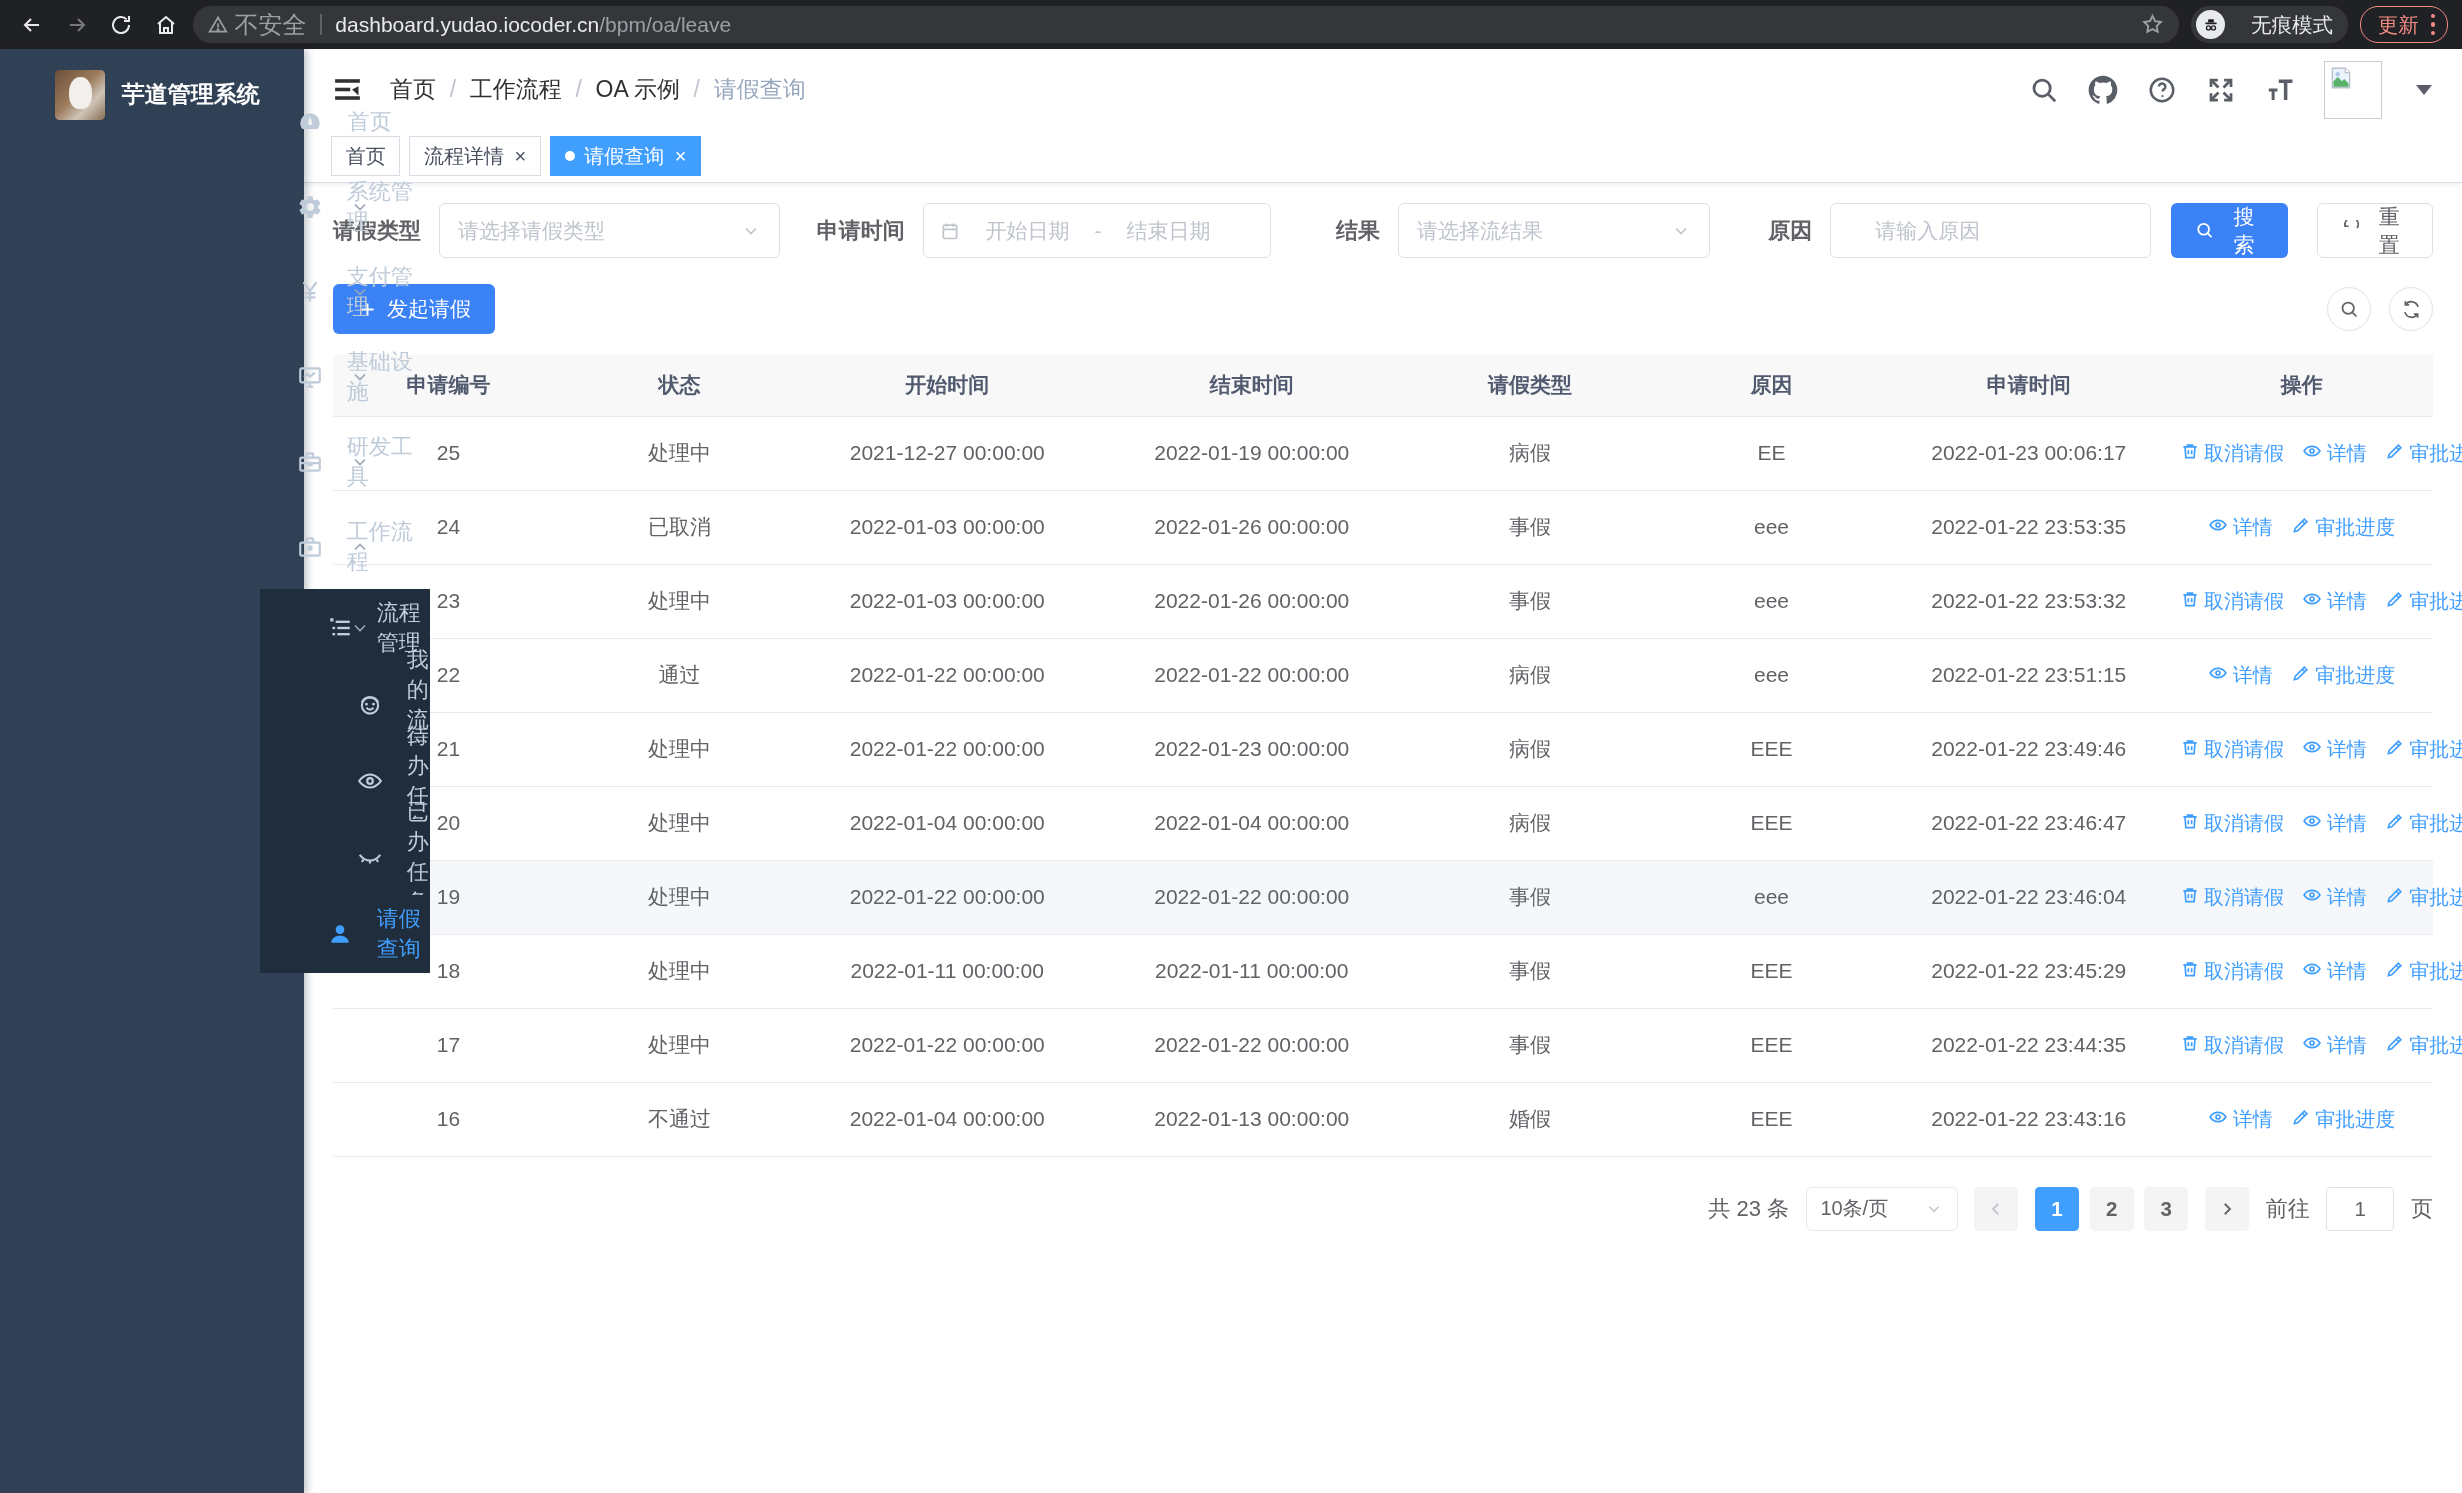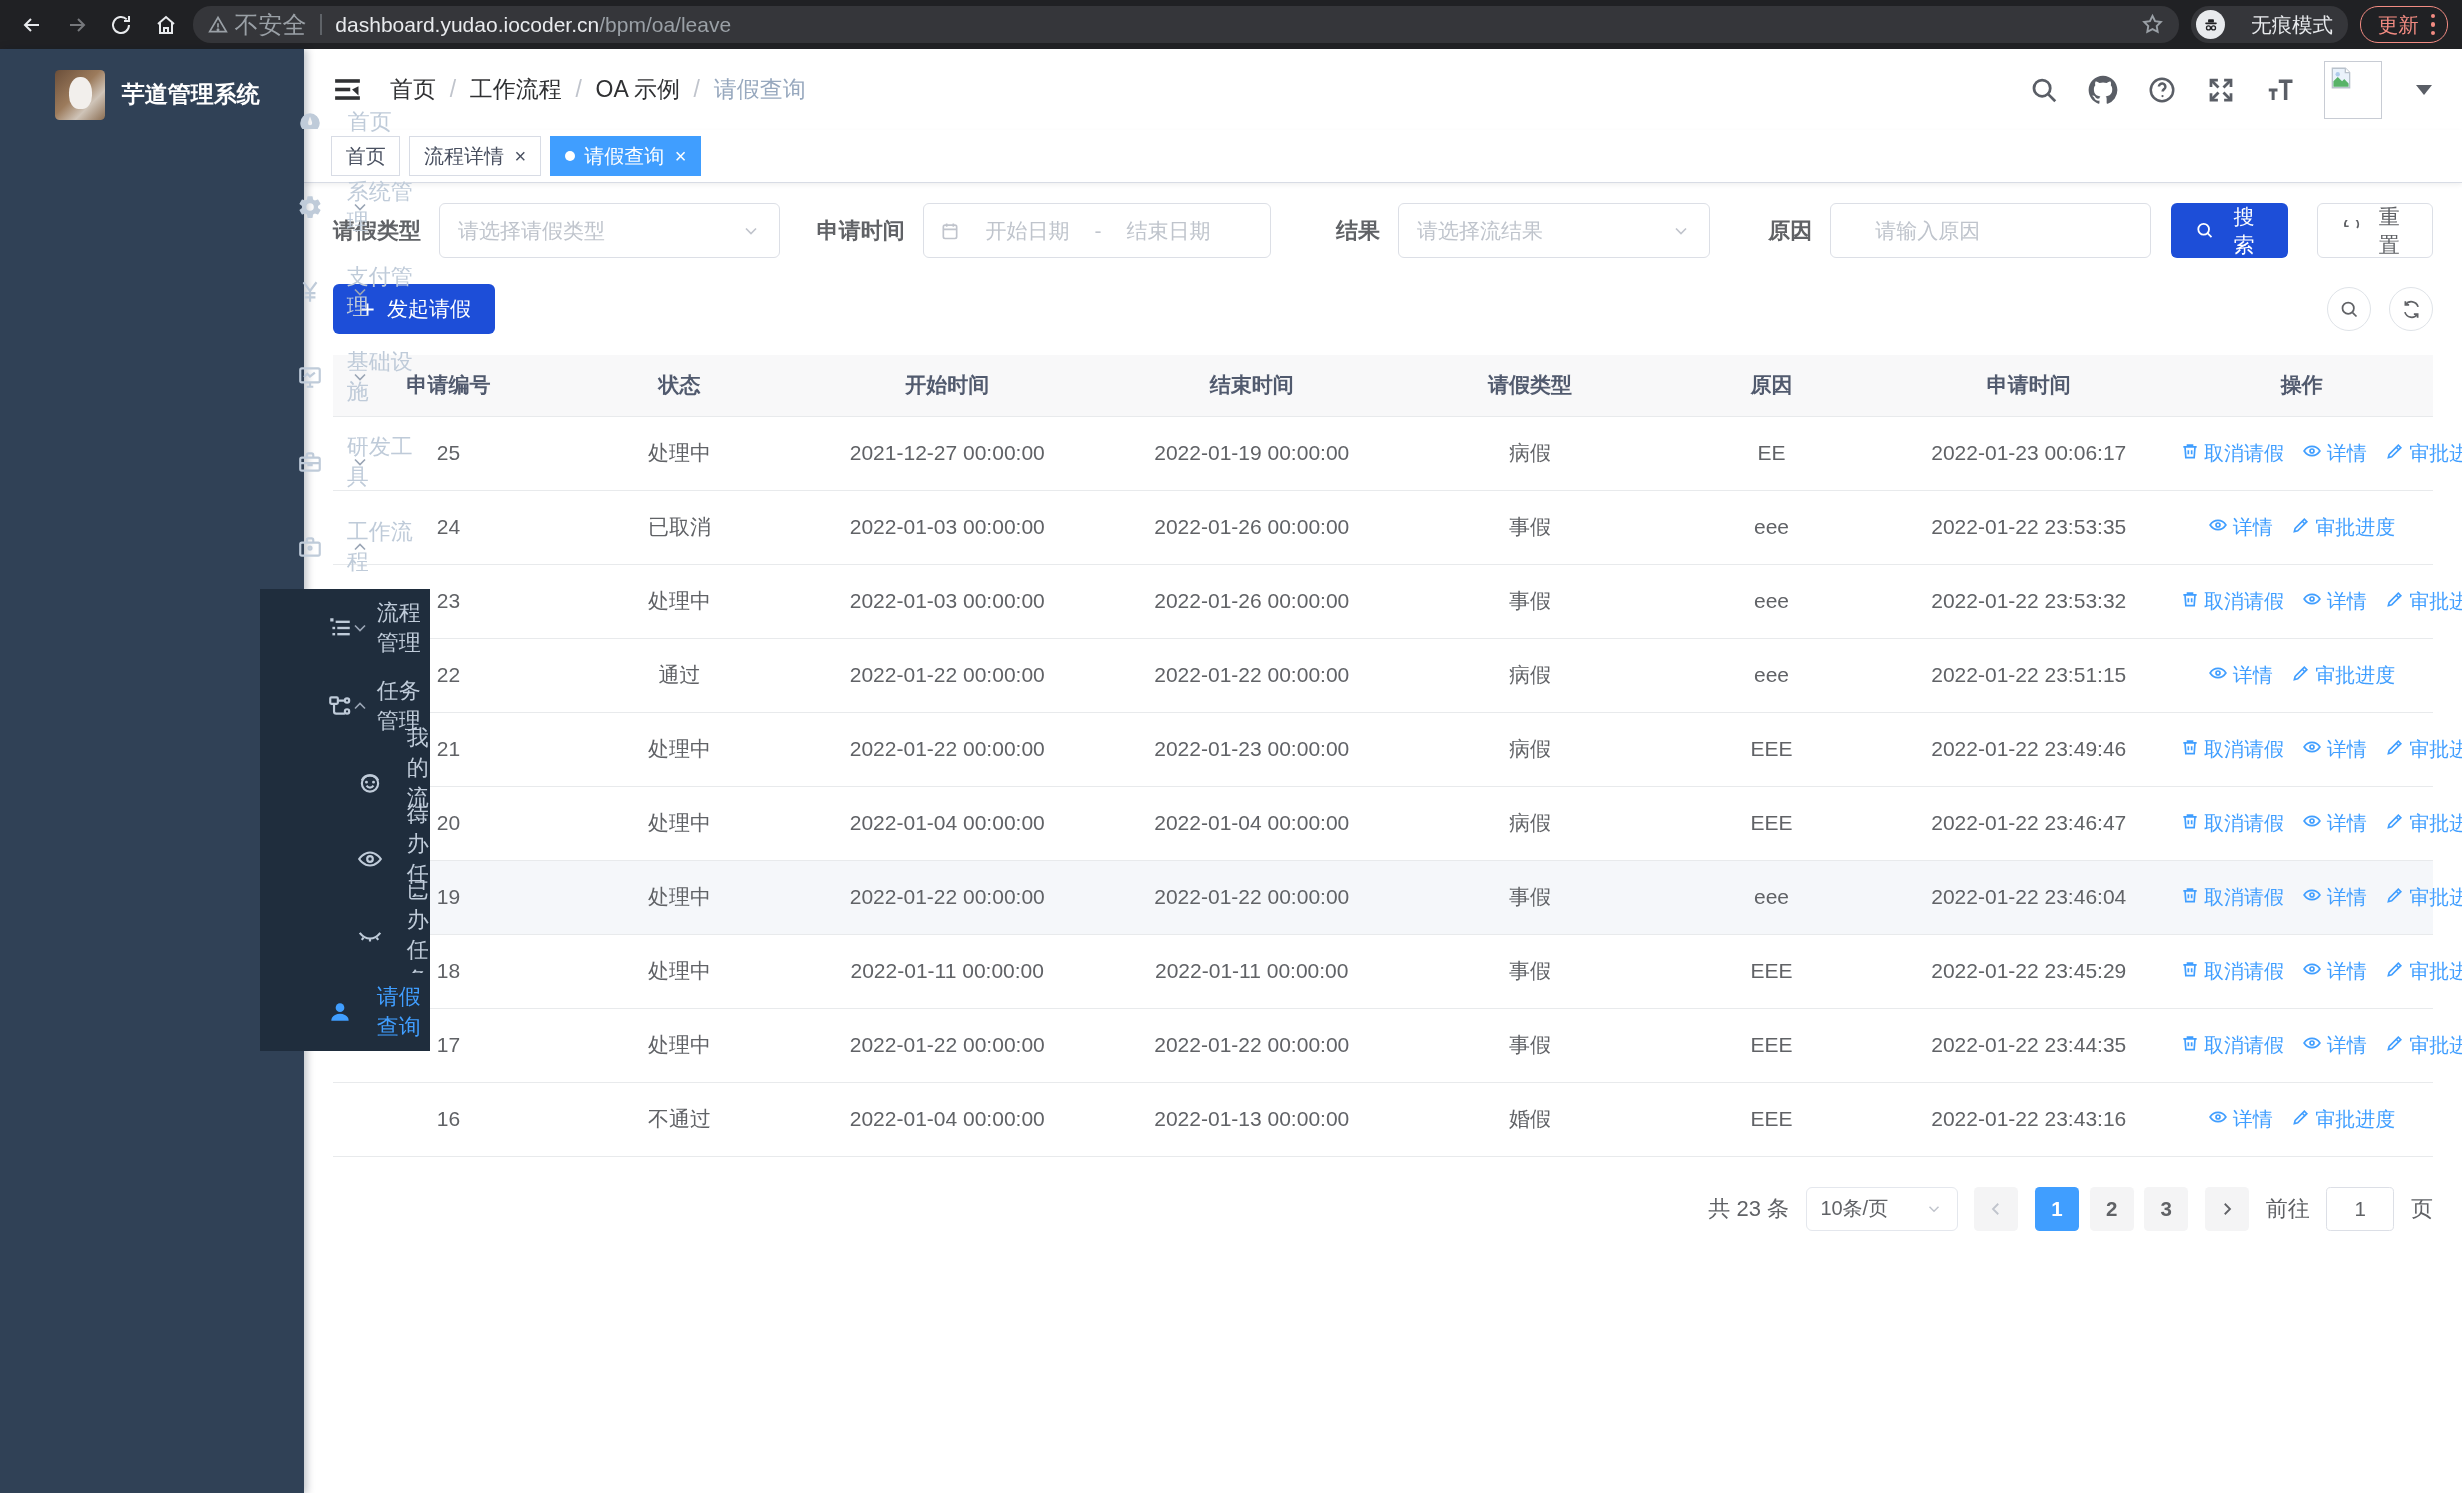--- a/index.html
+++ b/index.html
@@ -82,21 +82,21 @@
   .sel .chev { color:#c0c4cc; display:flex; }
   .sel .chev svg, .daterange .cal svg { width:20px; height:20px; }
   .daterange { width:365px; padding:0 16.7px; gap:25px; }
   .daterange .cal { color:#c0c4cc; display:flex; }
   .daterange .dash { color:#bfc4cc; }
   .inp { width:335px; padding:0 18px; }
   .inp input { border:none; outline:none; width:100%; font-size:21px; color:#606266; font-family:inherit; }
   .inp input::placeholder { color:#bfc4cc; }
   .btn { height:55px; border-radius:6px; font-size:21px; display:flex; align-items:center; gap:9px; padding:0 23px; cursor:pointer; border:1.5px solid transparent; }
   .btn svg { width:21px; height:21px; }
-  .btn-primary { background:#1d4ed8; color:#fff; }
+  .btn-primary { background:#3b82f6; color:#fff; }
   .btn-plain { background:#fff; color:#606266; border-color:#dcdfe6; }
 
   .toolbar-row { display:flex; align-items:center; margin-bottom:21px; }
   .btn-create { height:50px; font-size:21px; }
   .toolbar-spacer { flex:1; }
   .circle-btn { width:44px; height:44px; border-radius:50%; border:1.5px solid #dfe3e8; background:#fff; color:#606266; display:flex; align-items:center; justify-content:center; margin-left:18px; cursor:pointer; }
   .circle-btn svg { width:21px; height:21px; }
 
   table.grid { width:100%; border-collapse:collapse; table-layout:fixed; }
   .grid th { height:61px; background:#f8f8f9; color:#515a6e; font-size:21px; font-weight:bold; text-align:center; }
@@ -288,36 +288,20 @@
                 <rect x="9.5" y="16.6" width="11.5" height="2.2"></rect>
               </svg>
             </span>
             <span>流程管理</span>
             <span class="ic arr">
               <svg viewBox="0 0 24 24" fill="none" stroke="currentColor" stroke-width="2">
                 <path d="M6 9l6 6 6-6"></path>
               </svg>
             </span>
           </div>
-          <div class="side-item lvl1 dark">
-            <span class="ic">
-              <svg viewBox="0 0 24 24" fill="none" stroke="currentColor" stroke-width="2">
-                <rect x="3" y="4" width="7" height="6" rx="1"></rect>
-                <circle cx="18.5" cy="7" r="2"></circle>
-                <circle cx="18.5" cy="17" r="2"></circle>
-                <path d="M10 7h6.5M6.5 10v7a2 2 0 002 2h8"></path>
-              </svg>
-            </span>
-            <span>任务管理</span>
-            <span class="ic arr">
-              <svg viewBox="0 0 24 24" fill="none" stroke="currentColor" stroke-width="2">
-                <path d="M6 15l6-6 6 6"></path>
-              </svg>
-            </span>
-          </div>
           <div class="side-item lvl2 dark">
             <span class="ic">
               <svg viewBox="0 0 24 24" fill="none" stroke="currentColor" stroke-width="2">
                 <circle cx="12" cy="12.5" r="7.5"></circle>
                 <path d="M8.7 11.2h.1M15.2 11.2h.1" stroke-linecap="round" stroke-width="2.6"></path>
                 <path d="M8.8 14.5c.9 1.2 2 1.8 3.2 1.8s2.3-.6 3.2-1.8"></path>
                 <path d="M4.5 9.5C6 6.5 9 5 12 5s6 1.5 7.5 4.5"></path>
               </svg>
             </span>
             <span>我的流程</span>

